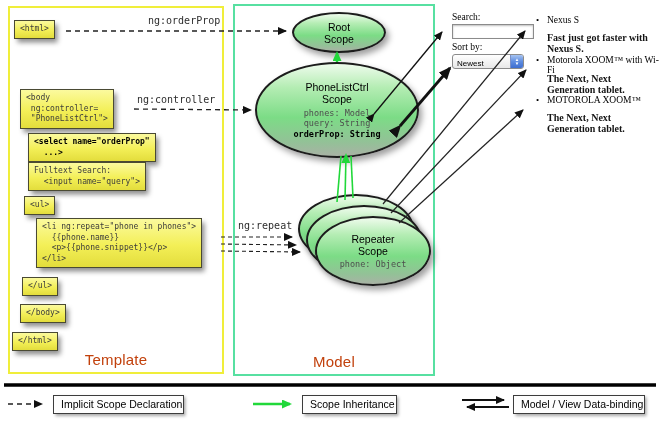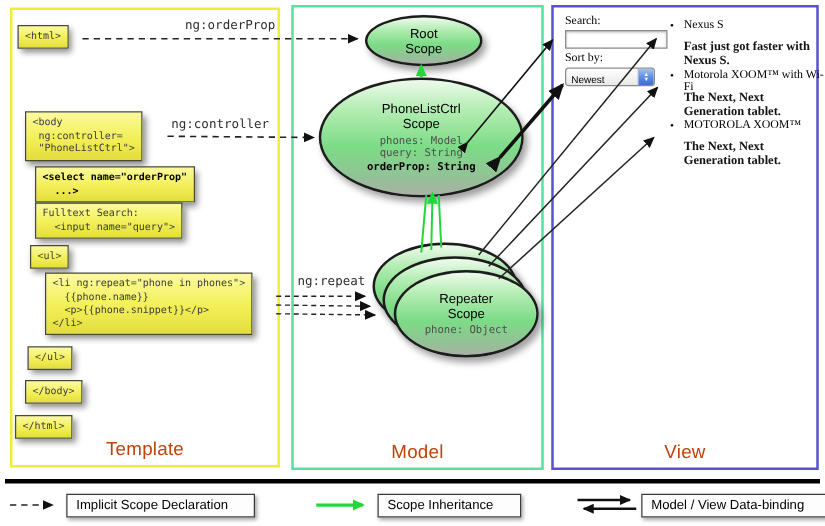--- a/index.html
+++ b/index.html
@@ -42,36 +42,33 @@
   .v-select .stepper{width:12px;height:100%;border-left:1px solid #7a90c8;border-radius:0 2px 2px 0;
             background:linear-gradient(180deg,#a7c4f2 0%,#5f8de0 50%,#3e6ed0 100%);
             display:flex;flex-direction:column;align-items:center;justify-content:center;
             color:#fff;font-size:4.5px;line-height:4px;}
   .v-item-title{position:absolute;font-family:"Liberation Serif",serif;font-size:9.5px;color:#000;z-index:2;}
   .v-item-desc{position:absolute;font-family:"Liberation Serif",serif;font-size:10px;color:#141414;z-index:2;font-weight:bold;}
   .bullet{position:absolute;font-family:"Liberation Serif",serif;font-size:9px;color:#000;z-index:2;}
   
   .legend-box{position:absolute;background:#fdfdfd;border:1px solid #3c3c3c;
               box-shadow:1.5px 2px 3px rgba(0,0,0,.35);font-size:10.5px;color:#000;
-              padding:2px 21px 3px 7px;white-space:nowrap;z-index:2;}
+              padding:2px 1px 3px 7px;white-space:nowrap;z-index:2;}
   svg.overlay{position:absolute;left:0;top:0;z-index:5;pointer-events:none;}
 </style>
 </head>
 <body>
 
 <div class="canvas">
 
   <div class="col col-template">
     <div class="col-label">Template</div>
   </div>
   <div class="col col-model">
     <div class="col-label">Model</div>
-  </div>
-  <div class="col col-view">
-    <div class="col-label">View</div>
   </div>
 
   <div class="codebox" style="left:14px;top:20px;">&lt;html&gt;</div>
   <div class="codebox" style="left:20px;top:89px;">&lt;body
  ng:controller=
  "PhoneListCtrl"&gt;</div>
   <div class="codebox bold" style="left:28px;top:133px;">&lt;select name="orderProp"
   ...&gt;</div>
   <div class="codebox" style="left:28px;top:162px;">Fulltext Search:
   &lt;input name="query"&gt;</div>

